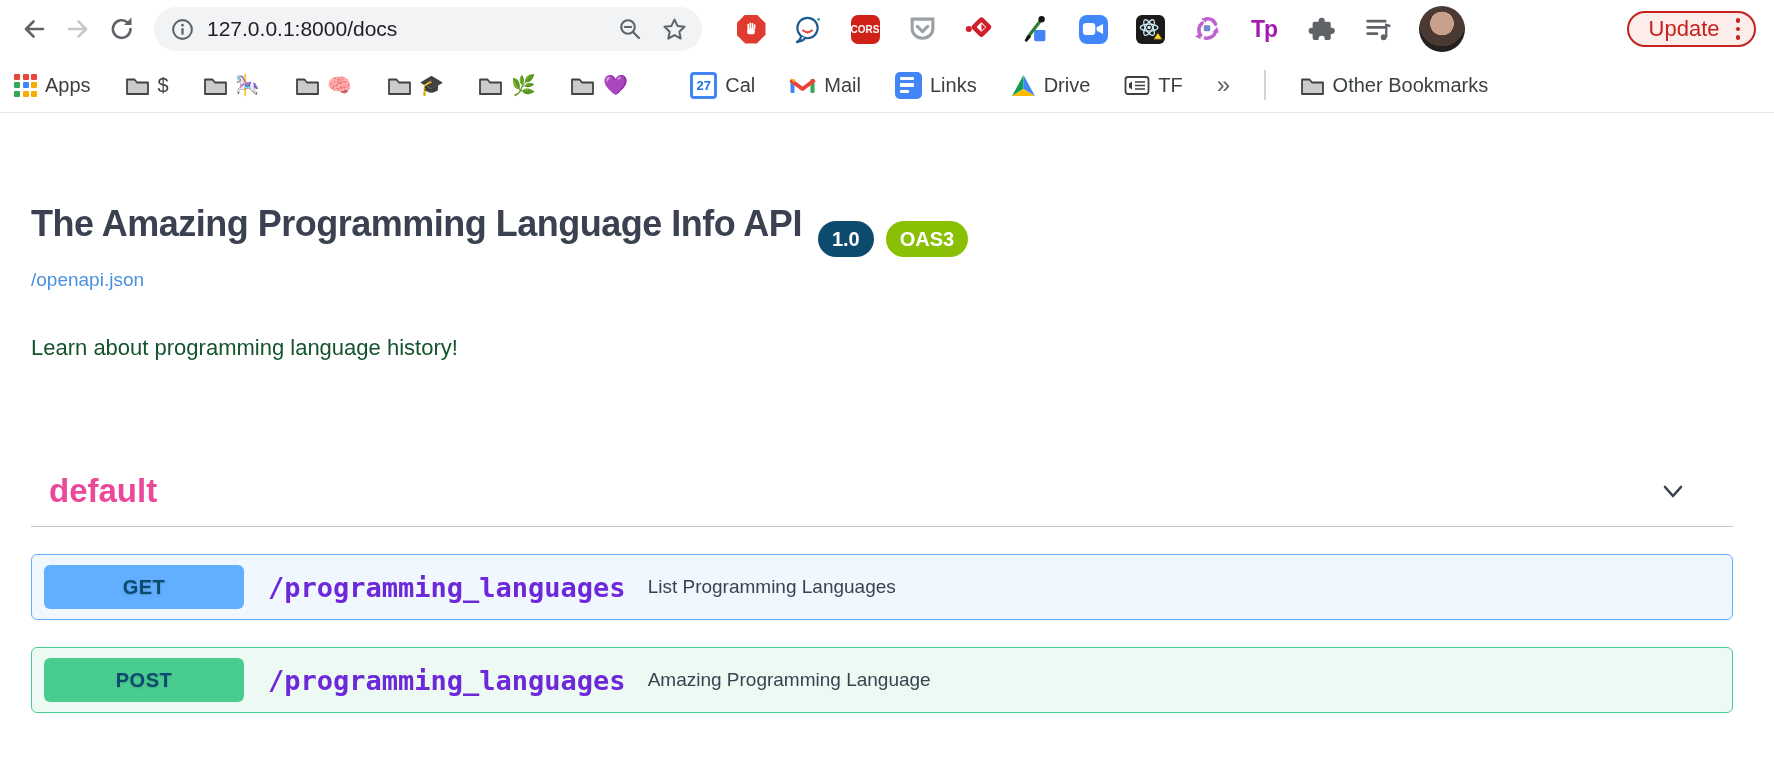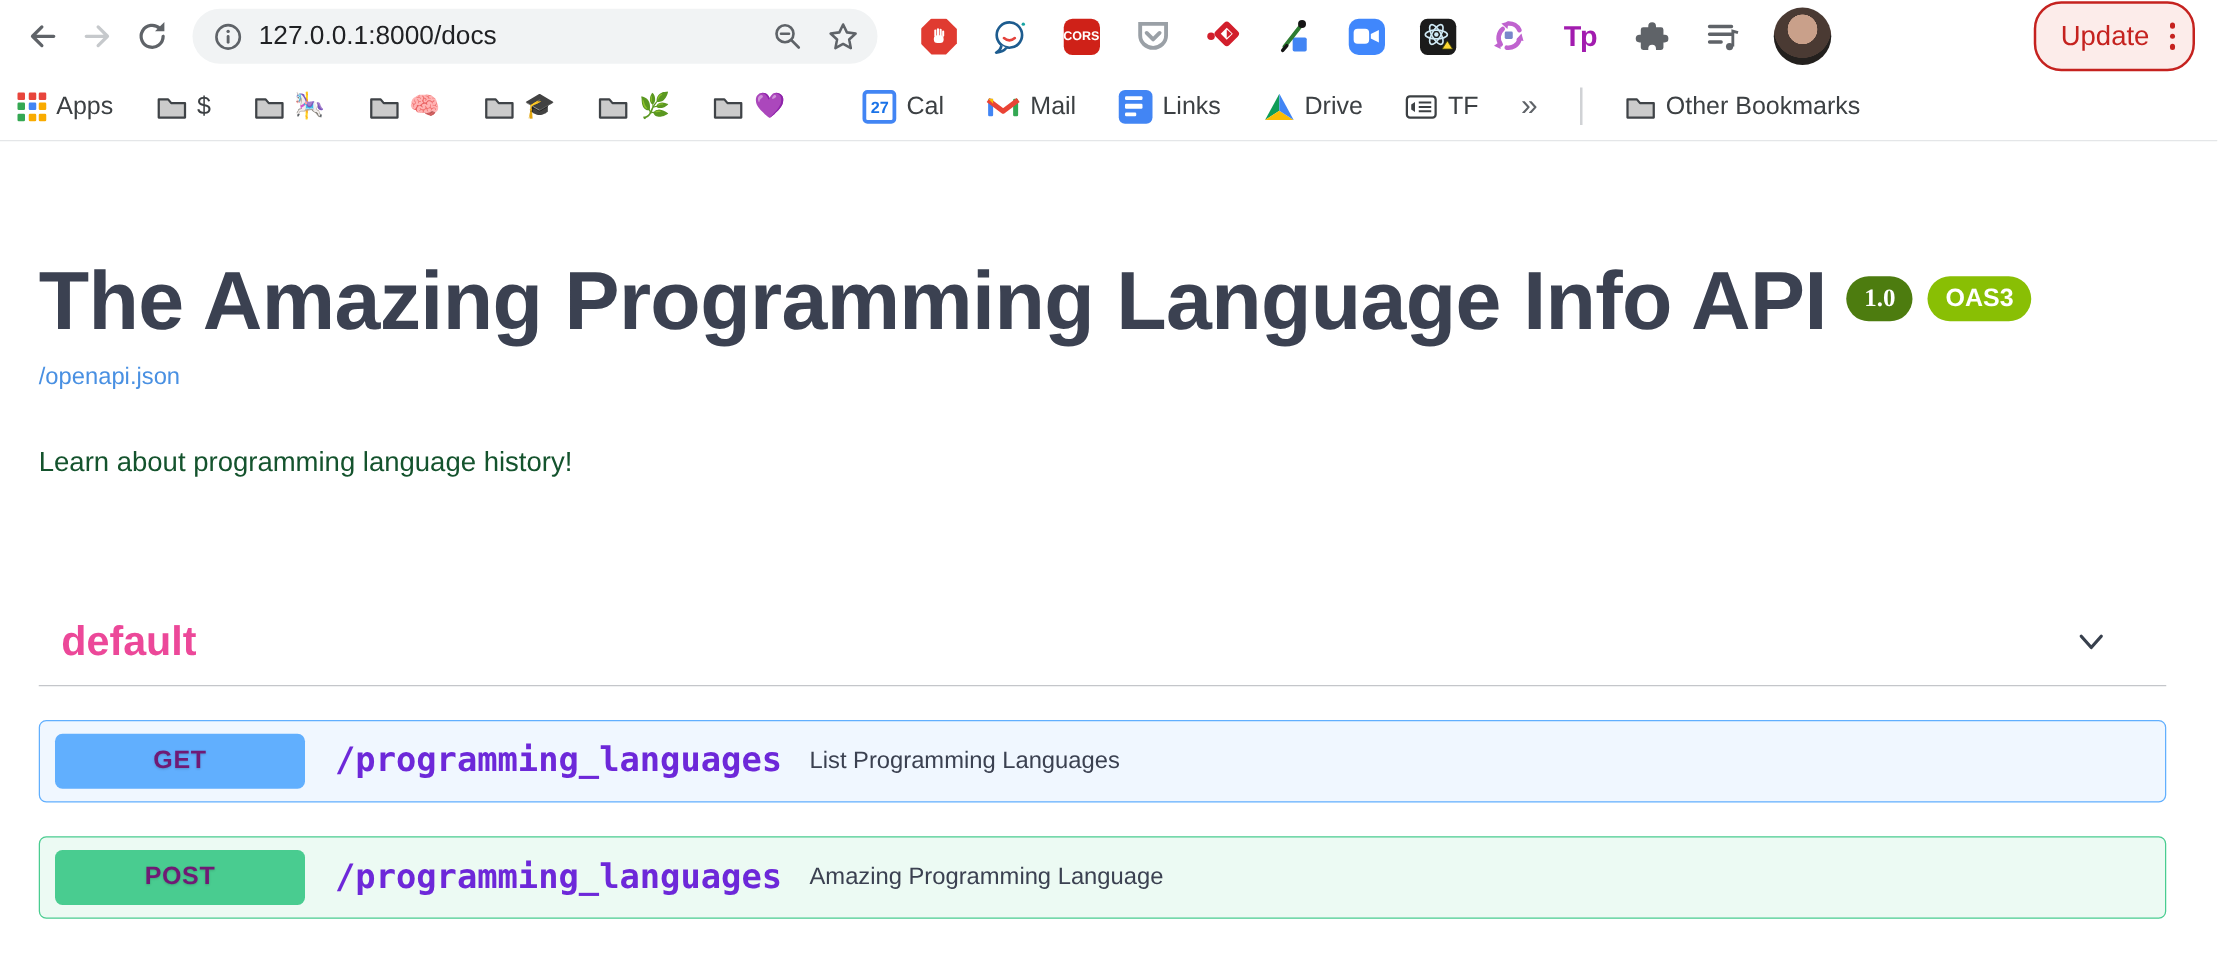--- a/index.html
+++ b/index.html
@@ -21,21 +21,21 @@
     display:flex; align-items:center; justify-content:center; }
   .cors-box { width:29px; height:29px; background:#cf2118; border-radius:7px; color:#fff;
     font-size:10px; font-weight:bold; display:flex; align-items:center; justify-content:center; letter-spacing:0; }
   .zoom-box { width:29px; height:29px; background:#4087fc; border-radius:8px;
     display:flex; align-items:center; justify-content:center; }
   .react-box { width:29px; height:29px; background:#1b1b1b; border-radius:6px; position:relative;
     display:flex; align-items:center; justify-content:center; }
   .tp-text { color:#a21caf; font-weight:800; font-size:23px; letter-spacing:-1px;text-align:right; }
   .avatar { width:46px; height:46px; border-radius:50%; margin-left:26px; flex:0 0 auto; cursor:pointer;
     background:radial-gradient(circle at 50% 38%, #c9a08a 0 32%, #4a3a33 33% 62%, #23201e 63% 100%); }
-  .update-pill { margin-left:auto; margin-right:6px; height:56px; border:2.5px solid #c5221f; border-radius:22px;
+  .update-pill { margin-left:auto; margin-right:6px; height:36px; border:2.5px solid #c5221f; border-radius:22px;
     background:#fcecea; color:#c5221f; display:flex; align-items:center; gap:16px; padding:0 14px 0 20px;
     font-size:22px; cursor:pointer; flex:0 0 auto; }
   .kebab { display:flex; flex-direction:column; gap:4px; }
   .kebab i { width:4.5px; height:4.5px; border-radius:50%; background:#c5221f; }
 
   
   .bookmarks { height:55px; display:flex; align-items:center; gap:34px; padding:0 14px;
     border-bottom:1px solid #e4e6e8; background:#fff; }
   .bm { display:flex; align-items:center; gap:8px; cursor:pointer; flex:0 0 auto; }
   .bm-label { font-size:20px; color:#3c4043; white-space:nowrap; }
@@ -46,37 +46,37 @@
     display:flex; align-items:center; justify-content:center; font-size:13px; font-weight:bold; color:#1a73e8;margin-left:28px; }
   .links-icon { width:27px; height:27px; background:#4285f4; border-radius:5px;
     display:flex; flex-direction:column; justify-content:center; gap:3px; padding:0 5px; }
   .links-icon i { height:3.5px; background:#fff; border-radius:1px; }
   .bm-divider { width:1.5px; height:30px; background:#d0d2d5; flex:0 0 auto; }
   .overflow-chevron { font-size:24px; color:#5f6368; cursor:pointer; }
 
   
   .content { padding:0 41px 0 31px; }
   .title-row { margin-top:90px; display:flex; align-items:flex-start; }
-  .api-title { font-size:66px; font-weight:bold; color:#3b4151; letter-spacing:-0.5px; line-height:1.15; }
+  .api-title { font-size:36px; font-weight:bold; color:#3b4151; letter-spacing:-0.5px; line-height:1.15; }
   .badges { display:flex; gap:12px; margin-left:16px; margin-top:18px; }
   .badge { color:#fff; font-size:20px; font-weight:bold; padding:8px 14px; border-radius:57px; line-height:1; }
-  .badge.version { background:#4d7c0f;font-family:Liberation Serif, serif; }
+  .badge.version { background:#0c4a6e; }
   .badge.oas { background:#89bf04; }
   .spec-link { display:inline-block; margin-top:12px; font-size:19px; color:#4990e2; text-decoration:none; cursor:pointer; }
   .api-desc { margin-top:44px; font-size:22px; color:#14532d; }
 
   .tag-section { margin-top:97px; }
   .tag-header { display:flex; align-items:center; padding:14px 45px 16px 18px;
     border-bottom:1px solid rgba(59,65,81,.3); cursor:pointer; }
   .tag-name { font-size:33px; font-weight:bold; color:#ec4899; flex:1; }
 
   .opblock { display:flex; align-items:center; margin-top:27px; border-radius:6px; padding:10px 12px; }
   .opblock.get  { background:#f0f7ff; border:1.5px solid #61affe; }
   .opblock.post { background:#ecfaf3; border:1.5px solid #49cc90; }
-  .method { width:200px; height:44px; border-radius:6px; color:#701a75; font-size:20px; font-weight:bold;
+  .method { width:200px; height:44px; border-radius:6px; color:#0c4a6e; font-size:20px; font-weight:bold;
     display:flex; align-items:center; justify-content:center; text-shadow:0 1px 2px rgba(0,0,0,.18);
     letter-spacing:.5px; flex:0 0 auto; }
   .opblock.get  .method { background:#61affe; }
   .opblock.post .method { background:#49cc90; }
   .op-path { margin-left:24px; font-family:"DejaVu Sans Mono", monospace; font-weight:bold;
     font-size:27px; color:#6d28d9;text-align:center; }
   .op-summary { margin-left:22px; font-size:19px; color:#3b4151; }
 </style>
 </head>
 <body>

